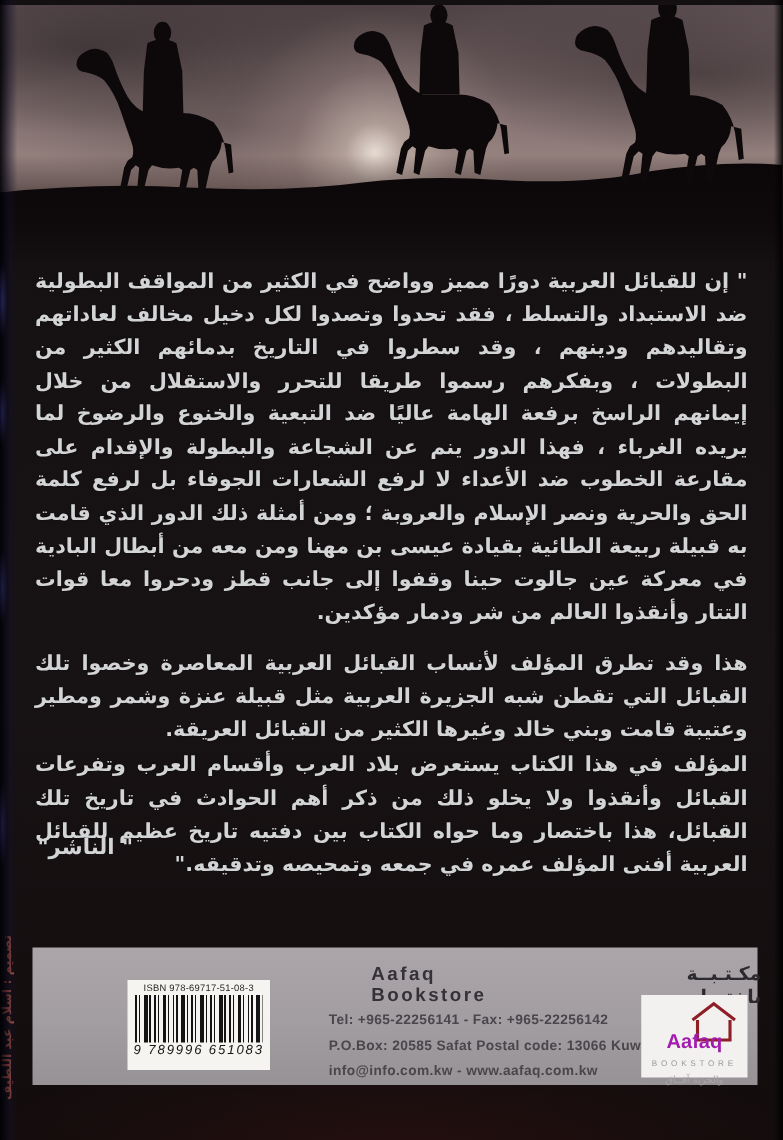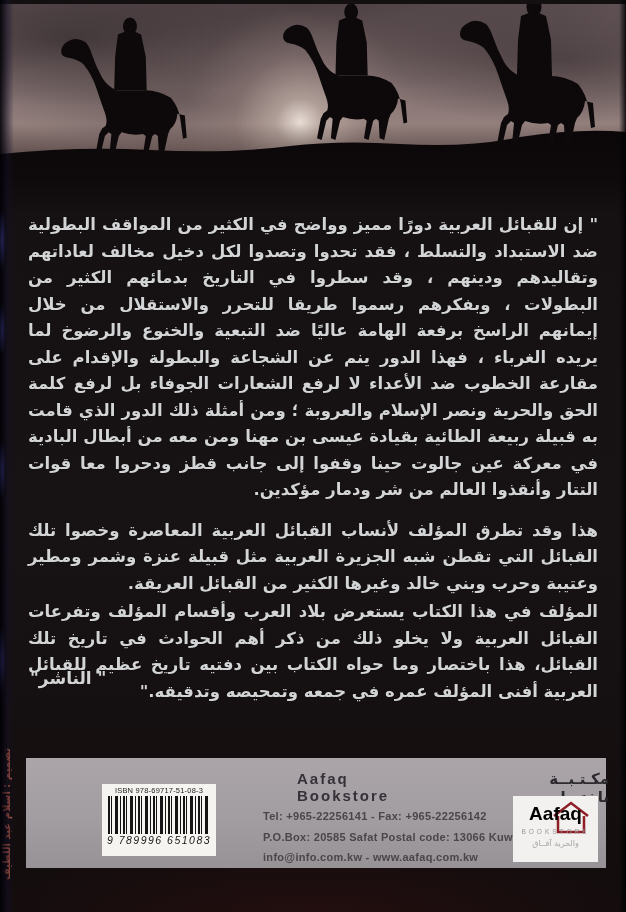--- a/index.html
+++ b/index.html
@@ -78,21 +78,21 @@
   .contact-line{font-family:"Liberation Sans", sans-serif;font-size:11px;font-weight:bold;
     color:#4a464b;letter-spacing:.3px;margin-top:8.5px;}
   .contact-line.first{margin-top:4px;}
   .logo-box{
     position:absolute;right:8px;top:38px;width:85px;height:66px;
     background:#f3f1ef;box-sizing:border-box;padding-top:8px;text-align:center;
   }
   .logo-house{position:absolute;right:6px;top:4px;}
   .logo-word{
     position:relative;font-family:"Liberation Sans", sans-serif;
-    font-size:19px;font-weight:bold;color:#000000;letter-spacing:0;line-height:20px;
+    font-size:16px;font-weight:bold;color:#a21caf;letter-spacing:0;line-height:20px;margin-top:20px;
   }
   .logo-sub{
     position:relative;font-family:"Liberation Sans", sans-serif;
     font-size:6.5px;color:#9b969a;letter-spacing:3px;margin-top:4px;
   }
   .logo-ar{position:relative;direction:rtl;font-size:8px;color:#aaa4a7;margin-top:4px;}
   .spine-shadow{
     position:absolute;left:0;top:0;width:14px;height:912px;
     background:linear-gradient(90deg, rgba(0,0,5,.9), rgba(20,16,40,.45) 55%, transparent);
   }
@@ -135,22 +135,22 @@
       <g transform="translate(448,-8) scale(1.0)">
         <use href="#camelRider"></use>
         <path fill="none" stroke="#0d090a" stroke-width="2" d="M82,38 Q70,62 69,90 Q68,102 75,102"></path>
       </g>
     </svg>
     <div class="photo-fade"></div>
   </div>
 
   <div class="blurb">
     <p class="p1">" إن للقبائل العربية دورًا مميز وواضح في الكثير من المواقف البطولية ضد الاستبداد والتسلط ، فقد تحدوا وتصدوا لكل دخيل مخالف لعاداتهم وتقاليدهم ودينهم ، وقد سطروا في التاريخ بدمائهم الكثير من البطولات ، وبفكرهم رسموا طريقا للتحرر والاستقلال من خلال إيمانهم الراسخ برفعة الهامة عاليًا ضد التبعية والخنوع والرضوخ لما يريده الغرباء ، فهذا الدور ينم عن الشجاعة والبطولة والإقدام على مقارعة الخطوب ضد الأعداء لا لرفع الشعارات الجوفاء بل لرفع كلمة الحق والحرية ونصر الإسلام والعروبة ؛ ومن أمثلة ذلك الدور الذي قامت به قبيلة ربيعة الطائية بقيادة عيسى بن مهنا ومن معه من أبطال البادية في معركة عين جالوت حينا وقفوا إلى جانب قطز ودحروا معا قوات التتار وأنقذوا العالم من شر ودمار مؤكدين.</p>
-    <p class="p2 tight">هذا وقد تطرق المؤلف لأنساب القبائل العربية المعاصرة وخصوا تلك القبائل التي تقطن شبه الجزيرة العربية مثل قبيلة عنزة وشمر ومطير وعتيبة وحرب وبني خالد وغيرها الكثير من القبائل العريقة.</p>
-    <p class="p3">المؤلف في هذا الكتاب يستعرض بلاد العرب وأقسام المؤلف وتفرعات القبائل العربية ولا يخلو ذلك من ذكر أهم الحوادث في تاريخ تلك القبائل، هذا باختصار وما حواه الكتاب بين دفتيه تاريخ عظيم للقبائل العربية أفنى المؤلف عمره في جمعه وتمحيصه وتدقيقه."</p>
+    <p class="p2 tight">هذا وقد تطرق المؤلف لأنساب القبائل العربية المعاصرة وخصوا تلك القبائل التي تقطن شبه الجزيرة العربية مثل قبيلة عنزة وشمر ومطير وعتيبة قامت وبني خالد وغيرها الكثير من القبائل العريقة.</p>
+    <p class="p3">المؤلف في هذا الكتاب يستعرض بلاد العرب وأقسام العرب وتفرعات القبائل وأنقذوا ولا يخلو ذلك من ذكر أهم الحوادث في تاريخ تلك القبائل، هذا باختصار وما حواه الكتاب بين دفتيه تاريخ عظيم للقبائل العربية أفنى المؤلف عمره في جمعه وتمحيصه وتدقيقه."</p>
   </div>
   <div class="publisher">" الناشر"</div>
 
   <div class="designer">تصميم : اسلام عبد اللطيف</div>
 
   <div class="footer-bar">
 
     <div class="barcode-box">
       <div class="barcode-isbn">ISBN 978-69717-51-08-3</div>
       <div class="barcode-bars"></div>

